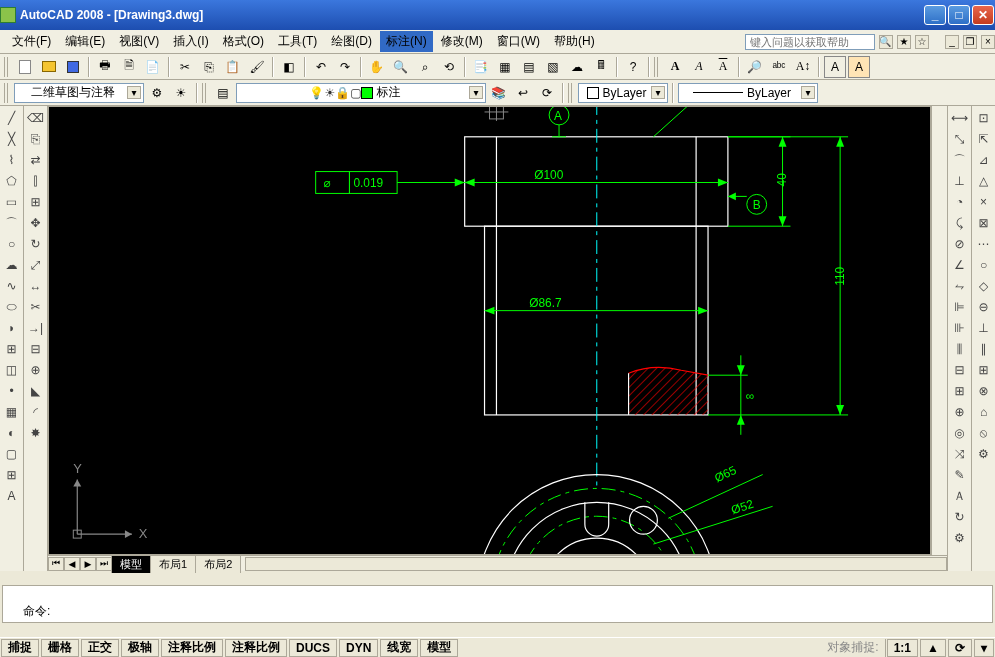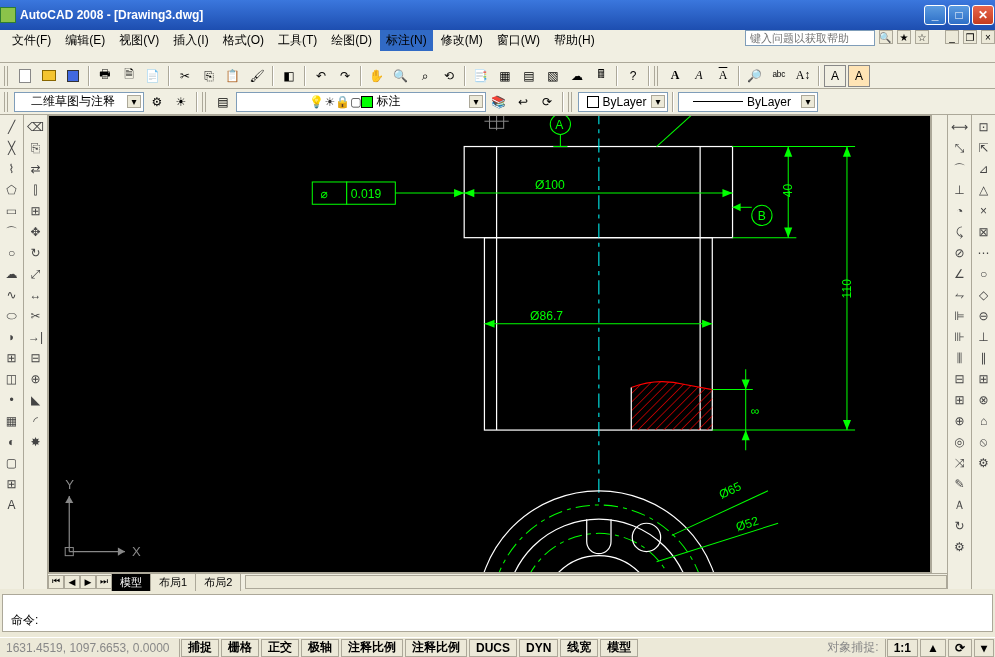--- a/index.html
+++ b/index.html
@@ -6,21 +6,21 @@
 body { width: 995px; height: 657px; background: #ECE9D8; overflow: hidden; display: flex; flex-direction: column; }
 
 .titlebar { height: 30px; background: linear-gradient(to bottom, #3B77DD, #1D4EB0); display: flex; align-items: center; color: #fff; font-weight: bold; }
 .titlebar .app-icon { width: 16px; height: 16px; background: #8BC34A; border: 1px solid #2E7D32; margin-right: 4px; }
 .titlebar .spacer { flex: 1; }
 .titlebar .winbtn { width: 22px; height: 20px; margin: 0 1px; display: flex; align-items: center; justify-content: center; font-weight: bold; border: 1px solid #fff; border-radius: 3px; }
 .min { background: linear-gradient(#5B9BE0,#2E6FC7); }
 .max { background: linear-gradient(#5B9BE0,#2E6FC7); }
 .close { background: linear-gradient(#E9664C,#C43C1F); }
 
-.menubar { height: 33px; background: #F1EFE2; display: flex; align-items: flex-start; padding-left: 6px; gap: 2px; border-bottom: 1px solid #ACA899; }
+.menubar { height: 24px; background: #F1EFE2; display: flex; align-items: center; padding-left: 6px; gap: 2px; border-bottom: 1px solid #ACA899; }
 .menuitem { padding: 2px 6px; cursor: default; }
 .menuitem.active { background: #316AC5; color: #000000; }
 .helpbox { margin-left: 6px; padding: 1px 4px; border: 1px solid #7F9DB9; background: #fff; color: #888; font-size: 11px; width: 130px; }
 .menubar .smallbtn { width: 14px; height: 14px; margin-left: 2px; border: 1px solid #ACA899; background: #ECE9D8; display: inline-flex; align-items: center; justify-content: center; font-size: 10px; }
 
 .toolbar { height: 26px; background: #F1EFE2; border-bottom: 1px solid #ACA899; display: flex; align-items: center; padding: 0 4px; gap: 2px; }
 .tbtn { width: 22px; height: 22px; border: 1px solid transparent; display: flex; align-items: center; justify-content: center; }
 .tsep { width: 2px; height: 20px; border-left: 1px solid #ACA899; border-right: 1px solid #fff; margin: 0 2px; }
 .grip { width: 6px; height: 20px; background: repeating-linear-gradient(90deg, #ACA899 0 1px, transparent 1px 3px); margin-right: 2px; }
 .combo { border: 1px solid #7F9DB9; background: #fff; height: 20px; display: flex; align-items: center; padding: 0 16px 0 4px; position: relative; white-space: nowrap; justify-content: center; }
@@ -39,21 +39,21 @@
 .vtbtn { width: 20px; height: 20px; border: 1px solid transparent; display: flex; align-items: center; justify-content: center; font-size: 12px; color: #444; }
 
 .canvaswrap { flex: 1; display: flex; flex-direction: column; min-width: 0; }
 .canvas { flex: 1; background: #000; position: relative; border: 1px solid #ACA899; }
 .scroll-v { width: 16px; background: #F1EFE2; border-left: 1px solid #ACA899; }
 .scroll-h { height: 16px; background: #F1EFE2; border-top: 1px solid #ACA899; display: flex; align-items: center; }
 .scroll-h .navbtn { width: 16px; height: 14px; border: 1px solid #ACA899; background: #ECE9D8; display:flex; align-items:center; justify-content:center; font-size:9px; }
 .tab { padding: 1px 8px; background: #ECE9D8; border: 1px solid #ACA899; border-bottom: none; margin-left: -1px; font-size: 11px; }
 .tab.active { background: #000; color: #fff; }
 
-.cmdarea { height: 38px; background: #fff; border: 1px solid #ACA899; margin: 5px 2px; padding: 2px 8px; font-family: SimSun; display:flex; flex-direction:column; justify-content:flex-end; }
+.cmdarea { height: 38px; background: #fff; border: 1px solid #ACA899; margin: 14px 2px; padding: 2px 20px; font-family: SimSun; display:flex; flex-direction:column; justify-content:flex-end; }
 
 .statusbar { height: 20px; background: #ECE9D8; border-top: 1px solid #fff; display: flex; align-items: center; font-size: 11px; }
 .statusbar .cell { padding: 0 6px; border-right: 1px solid #ACA899; height: 18px; display: flex; align-items: center; color: #888; }
 .statusbar .cell.btn { color: #000; background: #ECE9D8; border: 1px solid #ACA899; margin: 0 1px; font-weight: bold; }
 .statusbar .spacer { flex: 1; }
 
 .draw { stroke: #fff; stroke-width: 1.2; fill: none; }
 .green { stroke: #0f0; }
 .cyan { stroke: #0ff; }
 .red { stroke: #f00; fill: none; }
@@ -407,21 +407,20 @@
     <div class="vtbtn">⦸</div>
     <div class="vtbtn">⚙</div>
   </div>
 </div>
 
 <div class="cmdarea">
   <div>命令:</div>
 </div>
 
 <div class="statusbar">
-  <div class="cell" style="min-width:180px;">1631.4519, 1097.6653, 0.0000</div>
   <div class="cell btn">捕捉</div>
   <div class="cell btn">栅格</div>
   <div class="cell btn">正交</div>
   <div class="cell btn">极轴</div>
   <div class="cell btn">注释比例</div>
   <div class="cell btn">注释比例</div>
   <div class="cell btn">DUCS</div>
   <div class="cell btn">DYN</div>
   <div class="cell btn">线宽</div>
   <div class="cell btn">模型</div>

